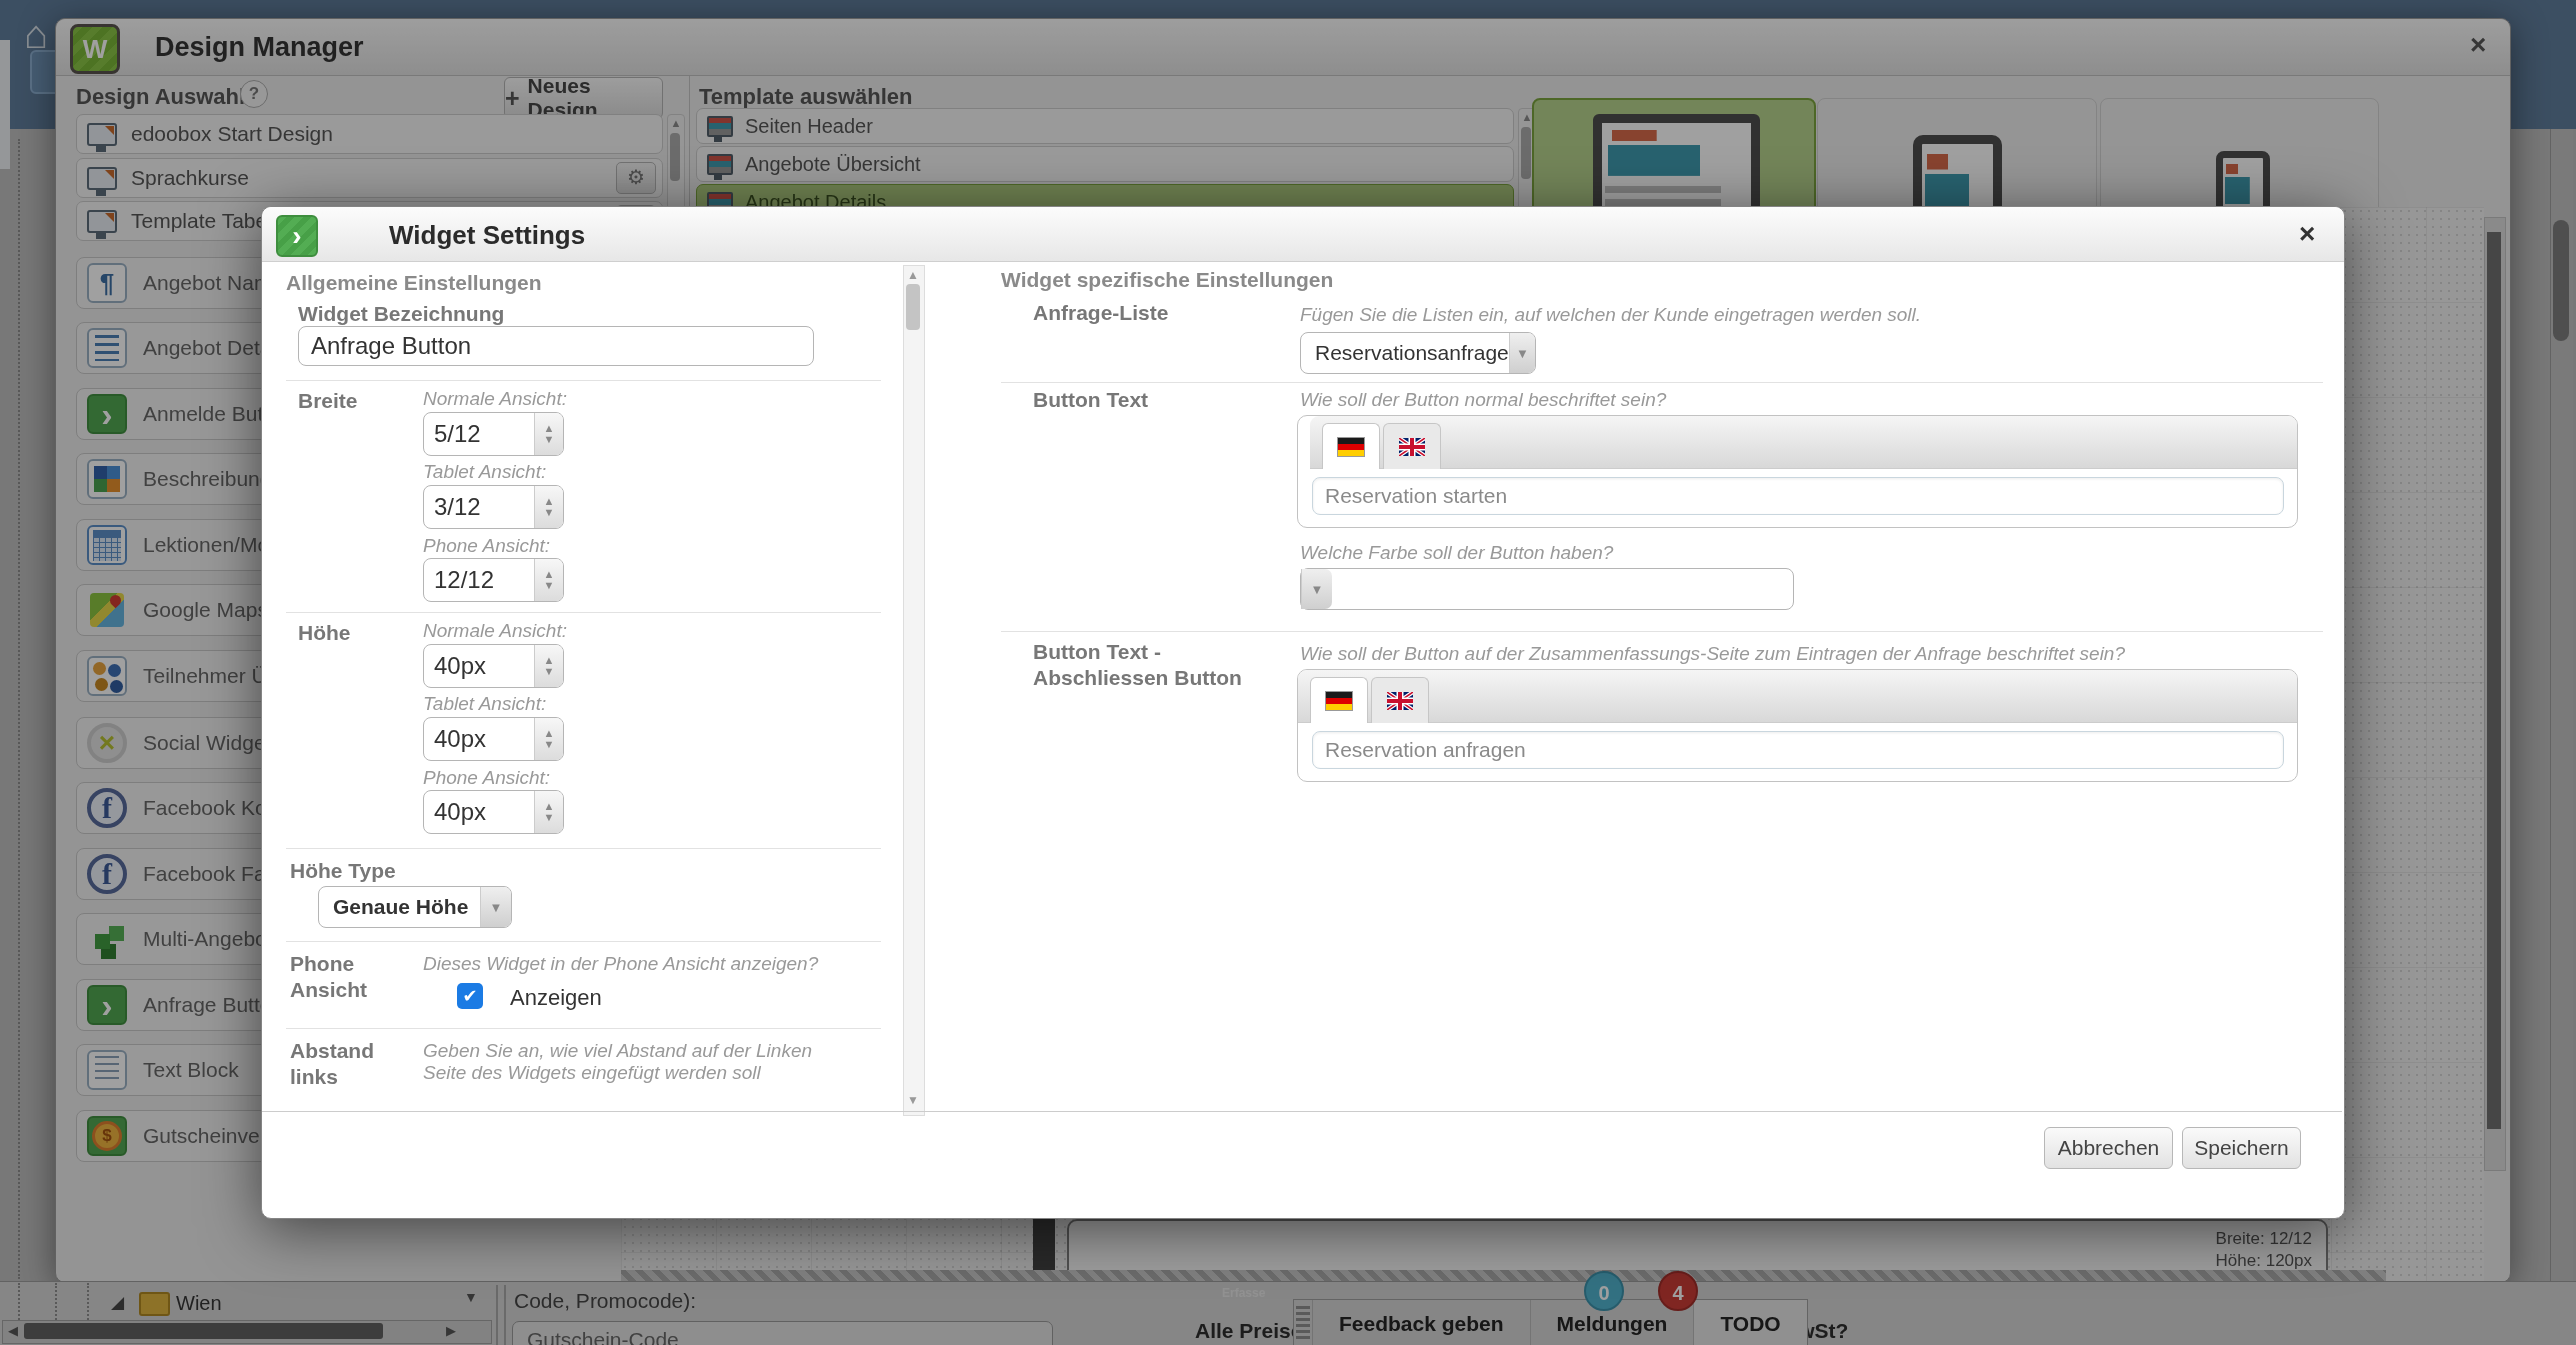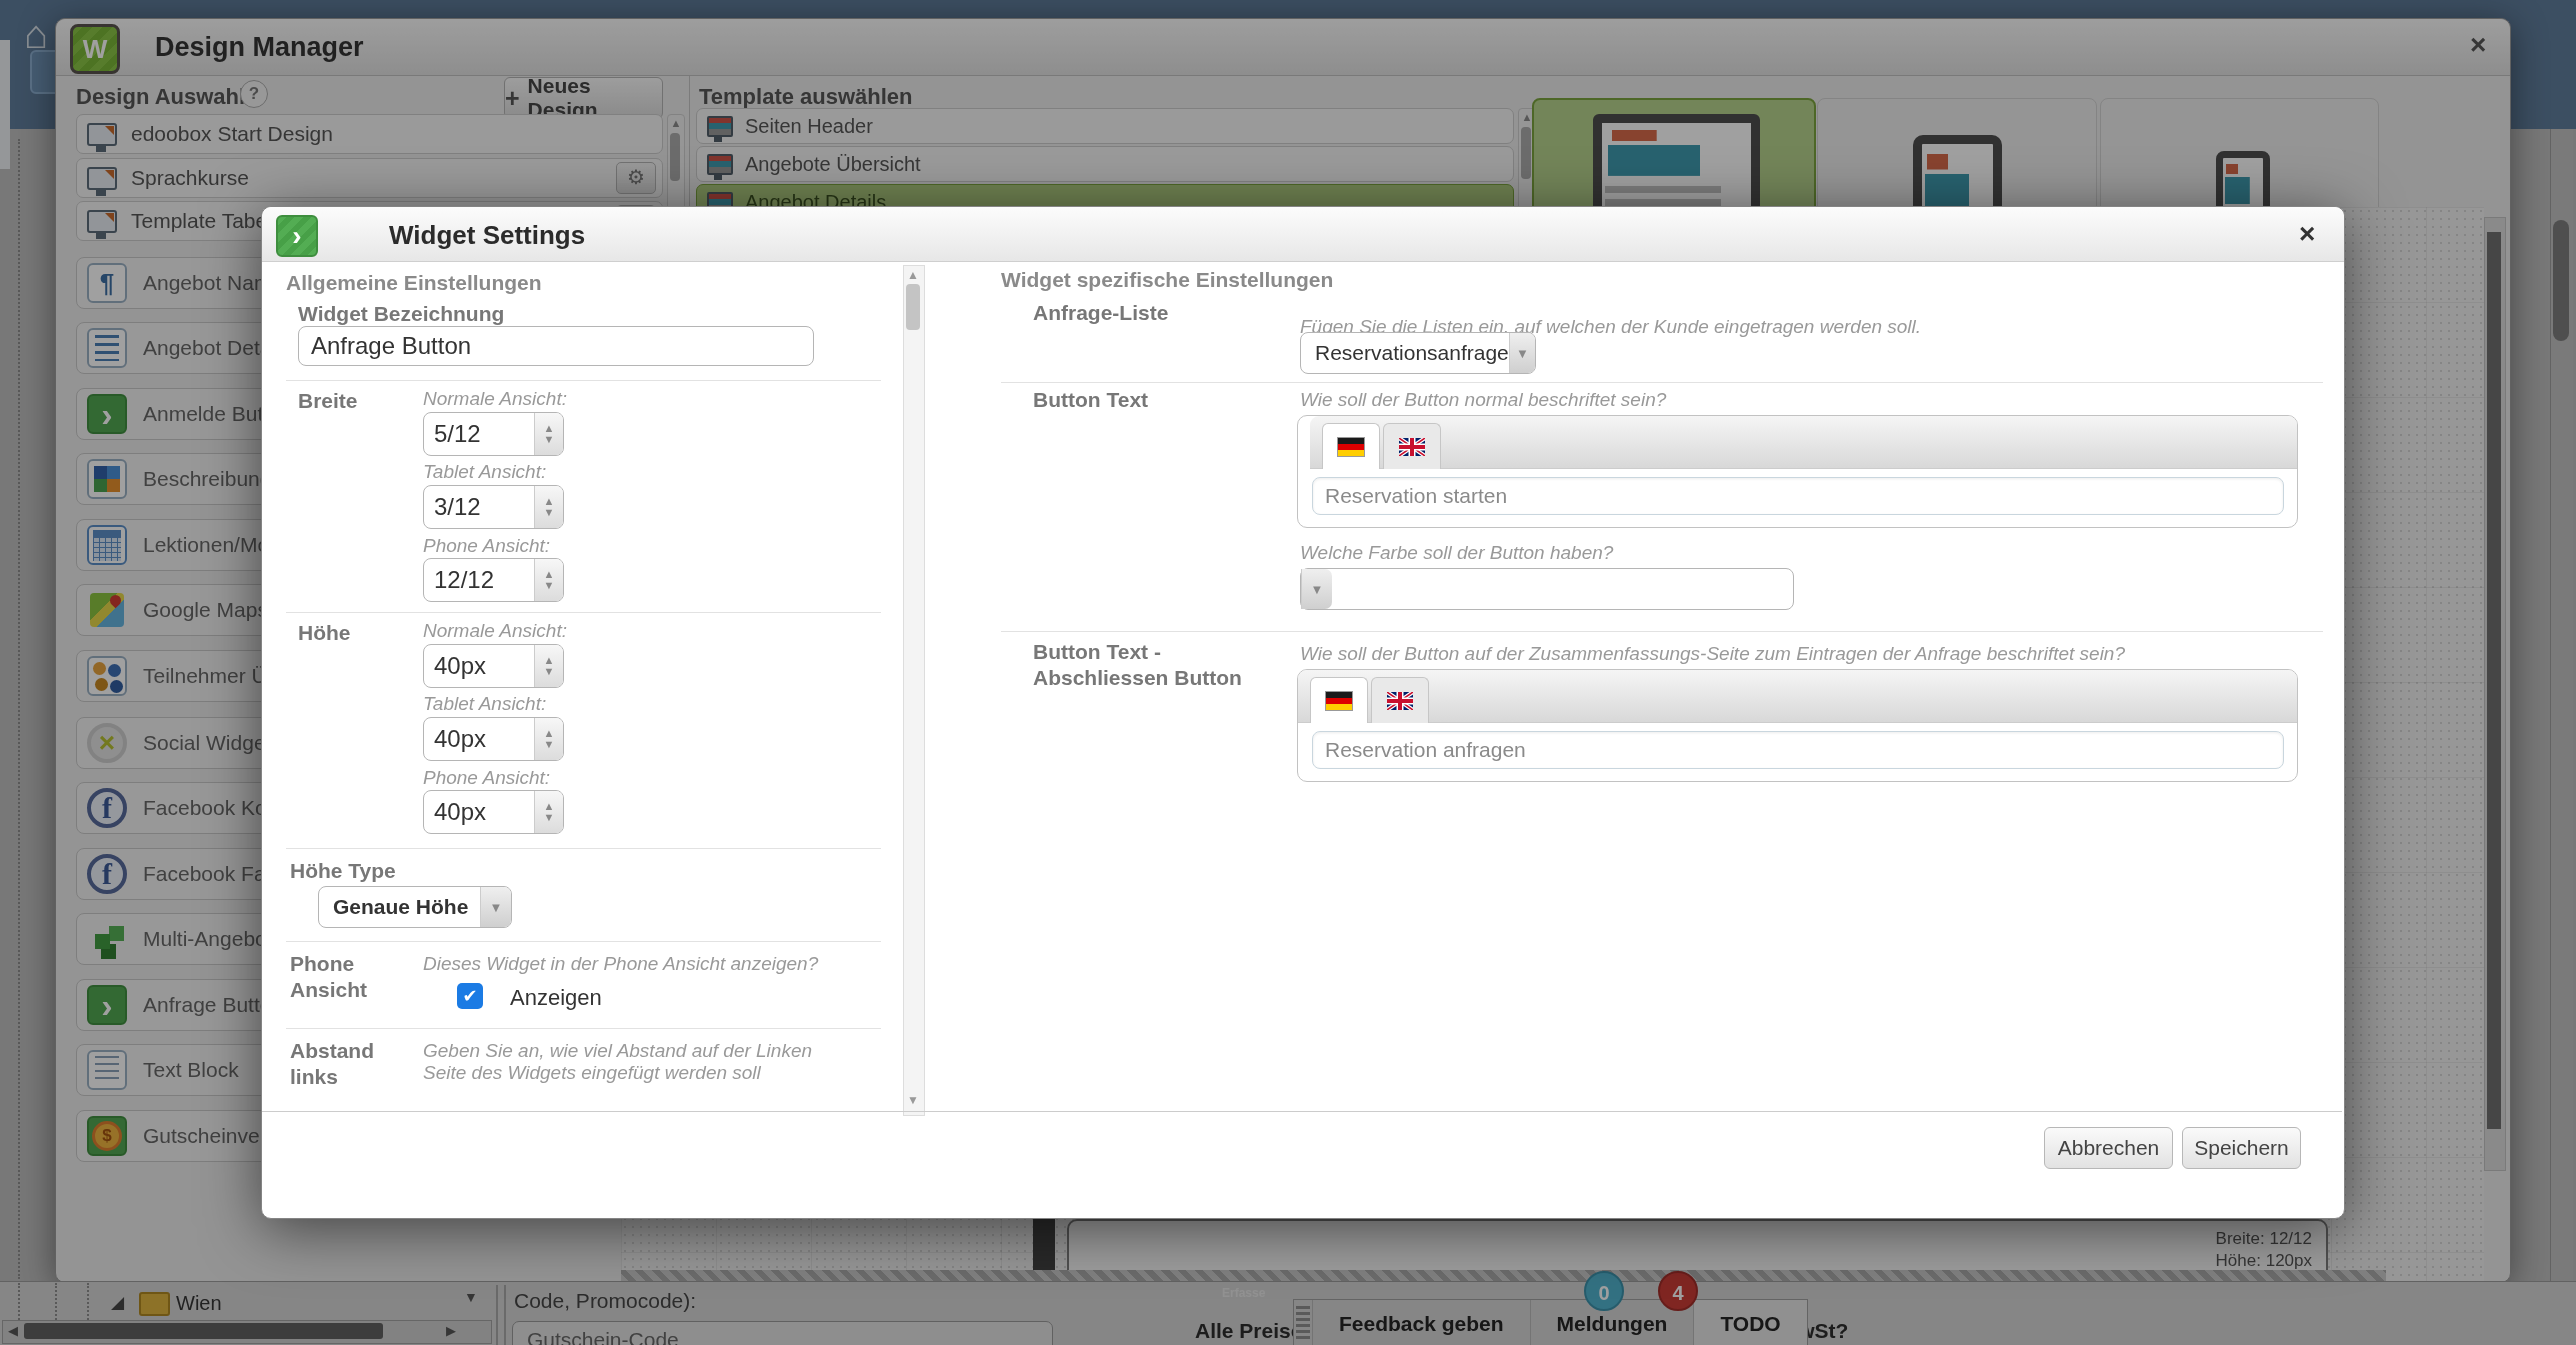--- a/index.html
+++ b/index.html
@@ -448,21 +448,21 @@
 
     </div>
 
     <div id="mleft-scroll" class="abs"></div>
     <span class="abs msb-arr" style="top:61px;">▲</span>
     <div id="mleft-thumb" class="abs"></div>
     <span class="abs msb-arr" style="top:886px;">▼</span>
 
     <div class="abs sec-title" style="left:739px;top:61px;">Widget spezifische Einstellungen</div>
     <div class="abs f-lbl" style="left:771px;top:93px;">Anfrage-Liste</div>
-    <div class="abs hint" style="left:1038px;top:97px;margin-top:12px;">Fügen Sie die Listen ein, auf welchen der Kunde eingetragen werden soll.</div>
+    <div class="abs hint" style="left:1038px;top:97px;">Fügen Sie die Listen ein, auf welchen der Kunde eingetragen werden soll.</div>
     <div class="abs sel" style="left:1038px;top:125px;width:236px;text-align:right;">
       <span class="v">Reservationsanfrage</span>
       <span class="arr">▼</span>
     </div>
     <div class="abs hr" style="left:739px;top:175px;width:1322px;"></div>
 
     <div class="abs f-lbl" style="left:771px;top:180px;">Button Text</div>
     <div class="abs hint" style="left:1038px;top:182px;">Wie soll der Button normal beschriftet sein?</div>
     <div class="abs lang-box" style="left:1035px;top:208px;width:1001px;height:113px;padding-left:12px;">
       <div class="lang-tabs">

